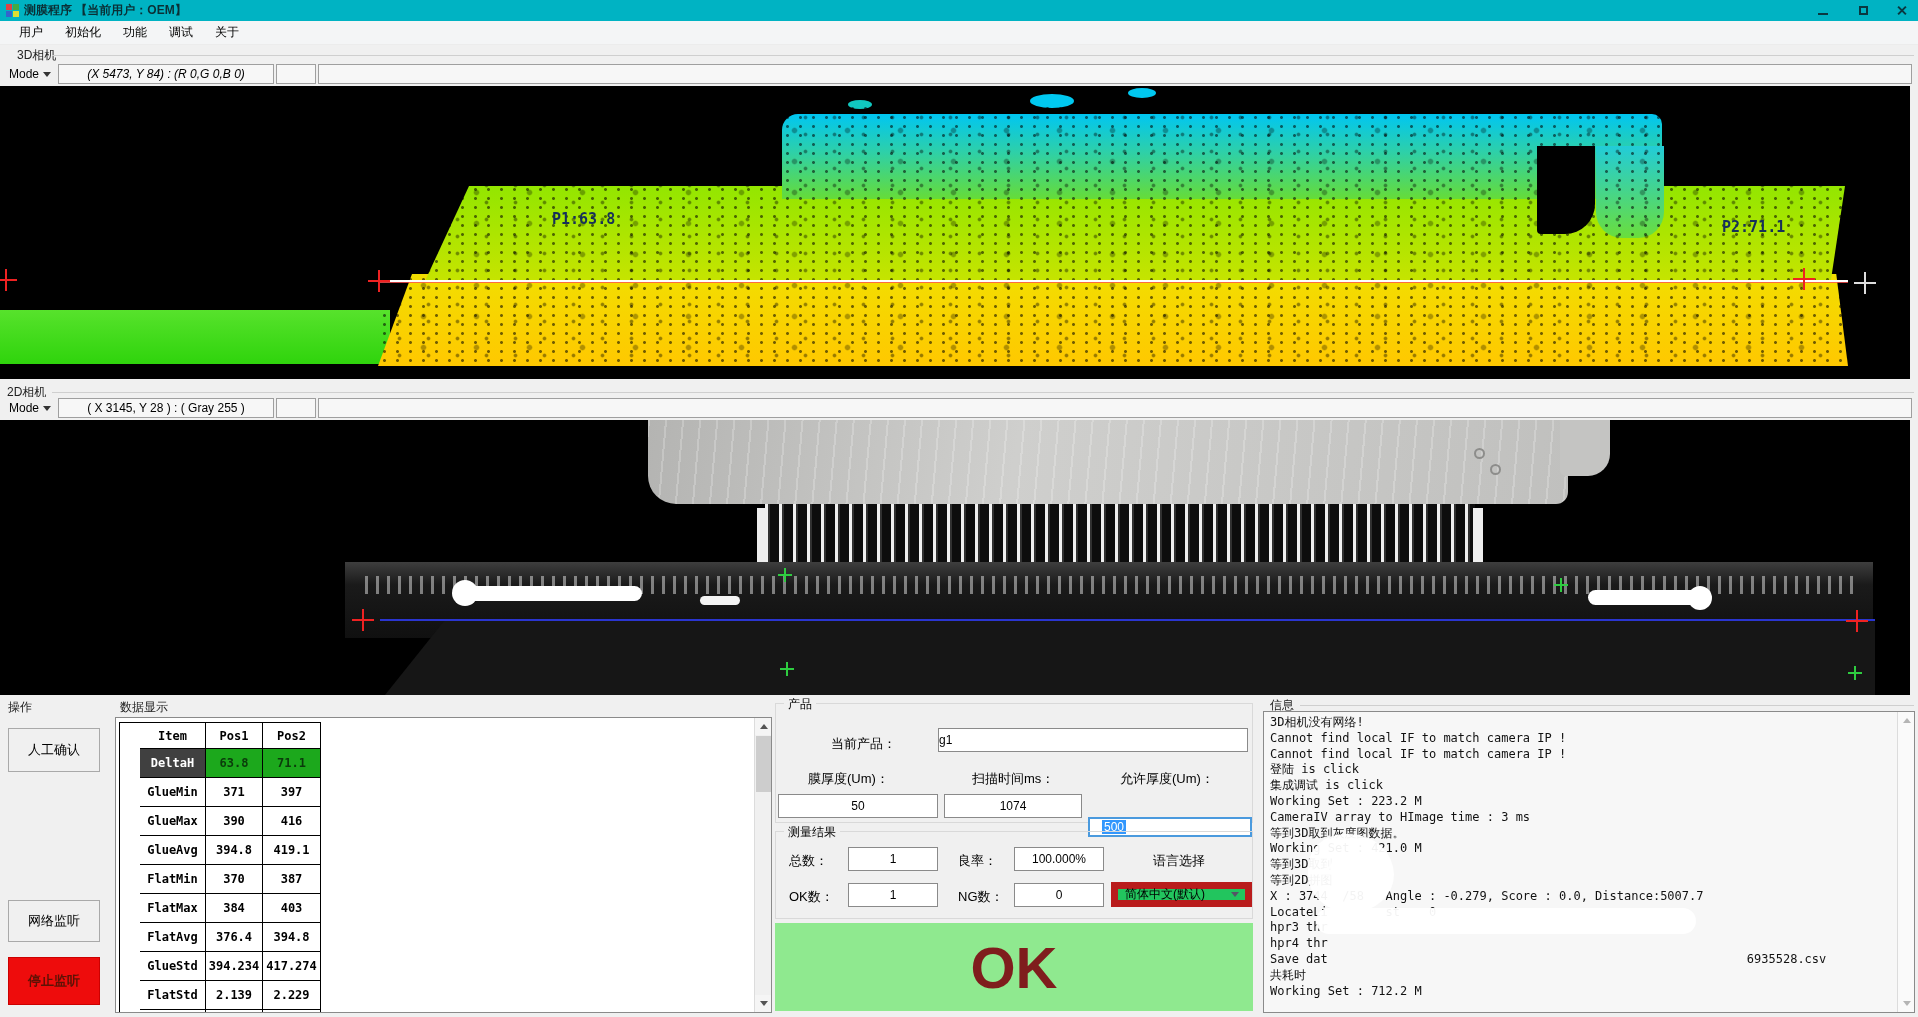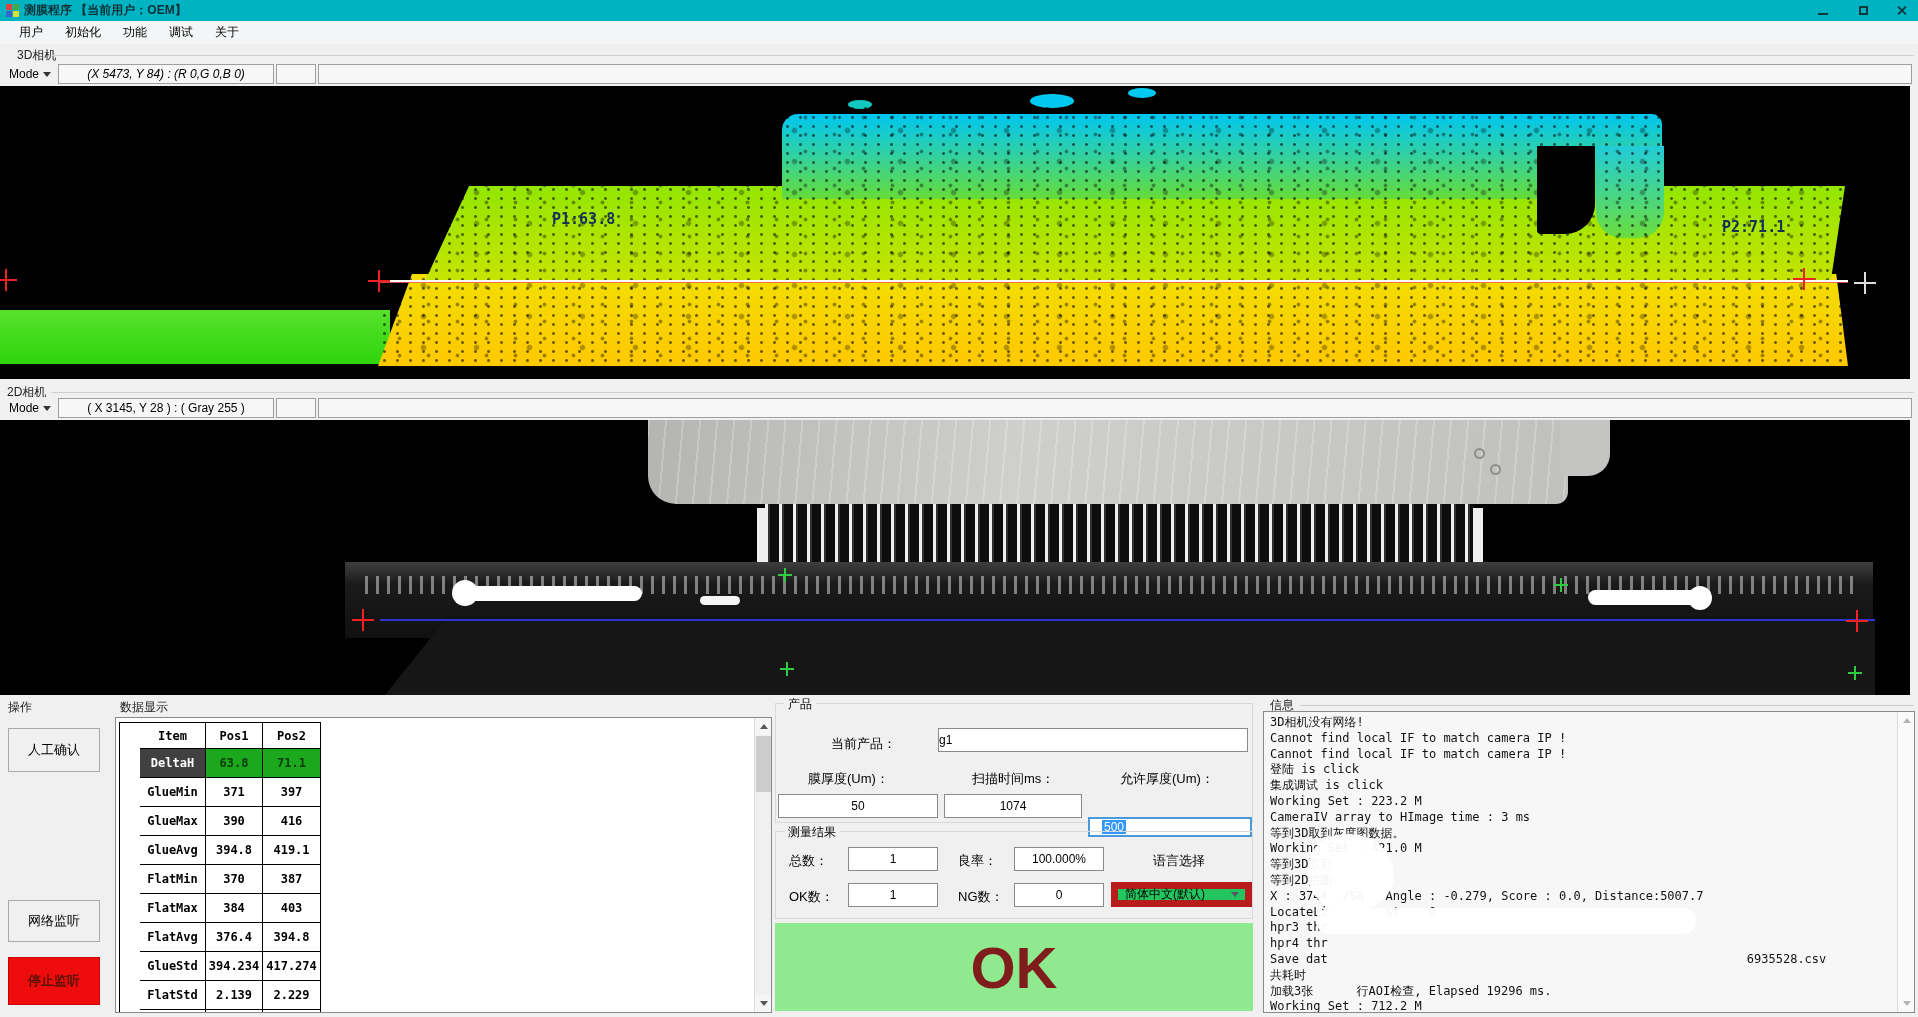--- a/index.html
+++ b/index.html
@@ -333,21 +333,20 @@
         <div class="log-line">等到3D取到灰度图数据。</div>
         <div class="log-line">Working Set : 421.0 M</div>
         <div class="log-line">等到3D取到</div>
         <div class="log-line">等到2D拼图</div>
         <div class="log-line">X : 3744  /58   Angle : -0.279, Score : 0.0, Distance:5007.7</div>
         <div class="log-line">LocateLi        st    0</div>
         <div class="log-line">hpr3 thr</div>
         <div class="log-line">hpr4 thr</div>
         <div class="log-line">Save dat                                                          6935528.csv</div>
         <div class="log-line">共耗时</div>
-        <div class="log-line">加载3张      行AOI检查, Elapsed 19296 ms.</div>
         <div class="log-line">Working Set : 712.2 M</div>
       </div>
       <div class="smudge" style="left:44px; top:122px; width:86px; height:78px; border-radius:45% 55% 50% 50%;"></div>
       <div class="smudge" style="left:52px; top:196px; width:380px; height:26px; border-radius:13px;"></div>
       <div class="smudge" style="left:66px; top:148px; width:60px; height:15px; border-radius:8px;"></div>
       <div class="vscroll" style="right:0; top:0; height:300px; background:#fafafa;">
         <div class="sb-arrow" style="top:0; background:#fafafa;">
             <span class="tri-up-s" style="border-bottom-color:#b5b5b5;"></span>
           </div>
         <div class="sb-arrow" style="bottom:0; background:#fafafa;">

